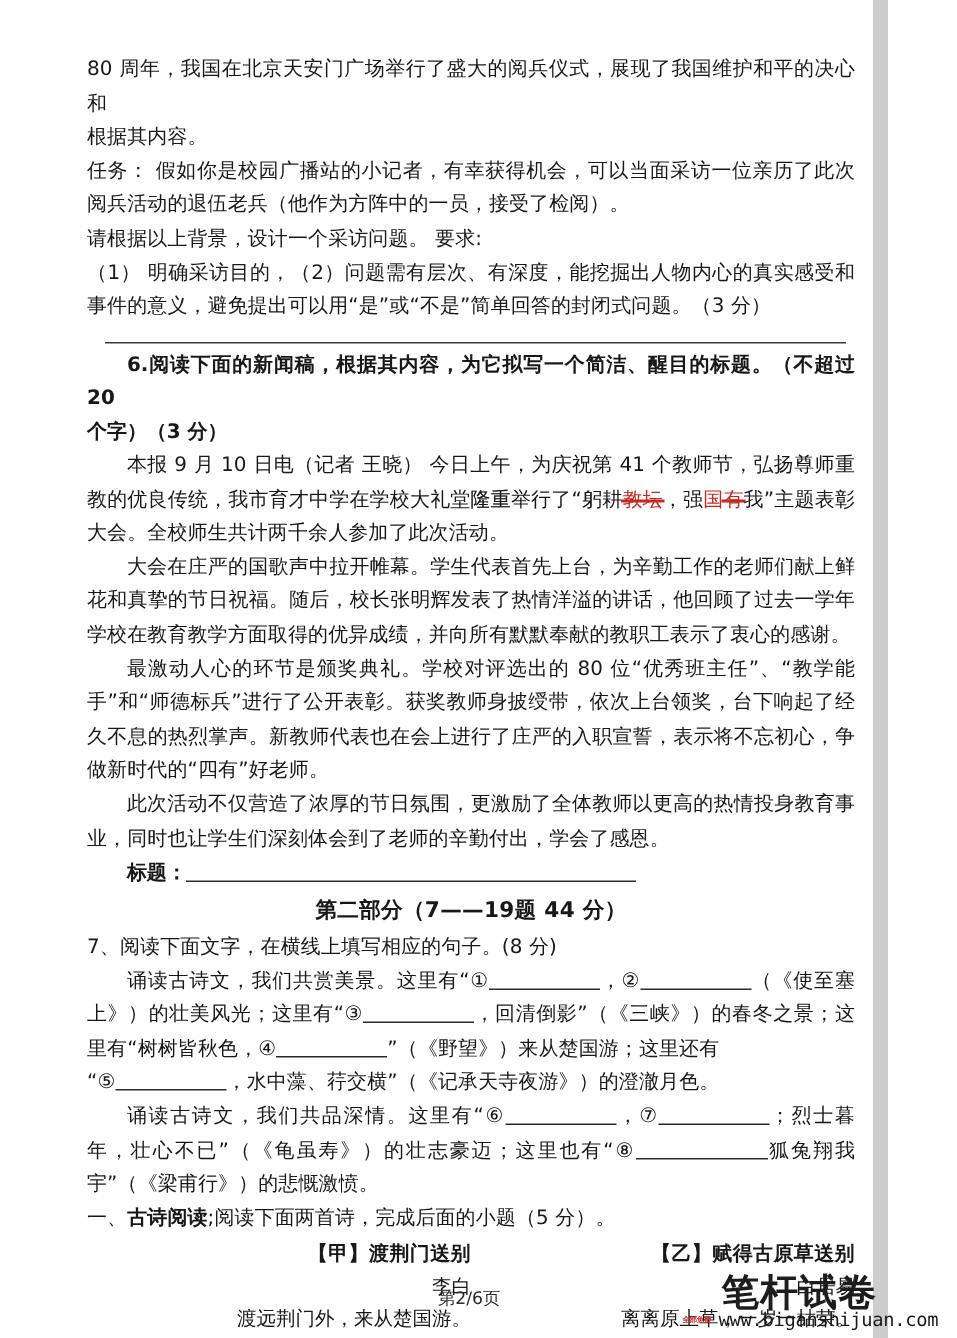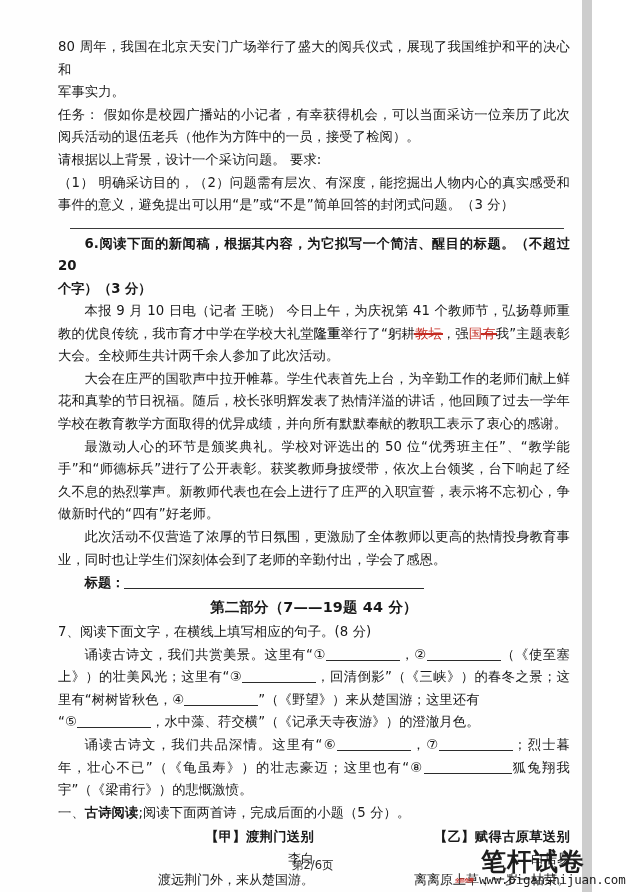--- a/index.html
+++ b/index.html
@@ -199,34 +199,34 @@
 </style>
 </head>
 <body>
 
 <div class="page">
   <div class="edge-strip"></div>
 
   <div class="content">
 
     <p class="para">80 周年，我国在北京天安门广场举行了盛大的阅兵仪式，展现了我国维护和平的决心和</p>
-    <p class="para">军事实力。</p>
+    <p class="para">根据其内容。</p>
     <p class="para">任务： 假如你是校园广播站的小记者，有幸获得机会，可以当面采访一位亲历了此次阅兵活动的退伍老兵（他作为方阵中的一员，接受了检阅）。</p>
     <p class="para">请根据以上背景，设计一个采访问题。 要求:</p>
     <p class="para">（1） 明确采访目的，（2）问题需有层次、有深度，能挖掘出人物内心的真实感受和事件的意义，避免提出可以用“是”或“不是”简单回答的封闭式问题。（3 分）</p>
 
     <hr class="hr">
 
     <p class="q-head">6.阅读下面的新闻稿，根据其内容，为它拟写一个简洁、醒目的标题。（不超过 20</p>
     <p class="q-head-cont">个字）（3 分）</p>
 
     <p class="para indent"><span>本报 9 月 10 日电（记者 王晓） 今日上午，为庆祝第 41 个教师节，弘扬尊师重教的优良传统，我市育才中学在学校大礼堂</span><span class="smudge">隆重</span><span>举行了“躬耕</span><span class="ink-strike">教坛</span><span>，强</span><span class="ink-red">国</span><span class="ink-strike">有</span><span>我”主题表彰大会。全校师生共计两千余人参加了此次活动。</span></p>
 
     <p class="para indent">大会在庄严的国歌声中拉开帷幕。学生代表首先上台，为辛勤工作的老师们献上鲜花和真挚的节日祝福。随后，校长张明辉发表了热情洋溢的讲话，他回顾了过去一学年学校在教育教学方面取得的优异成绩，并向所有默默奉献的教职工表示了衷心的感谢。</p>
-    <p class="para indent">最激动人心的环节是颁奖典礼。学校对评选出的 50 位“优秀班主任”、“教学能手”和“师德标兵”进行了公开表彰。获奖教师身披绶带，依次上台领奖，台下响起了经久不息的热烈掌声。新教师代表也在会上进行了庄严的入职宣誓，表示将不忘初心，争做新时代的“四有”好老师。</p>
+    <p class="para indent">最激动人心的环节是颁奖典礼。学校对评选出的 80 位“优秀班主任”、“教学能手”和“师德标兵”进行了公开表彰。获奖教师身披绶带，依次上台领奖，台下响起了经久不息的热烈掌声。新教师代表也在会上进行了庄严的入职宣誓，表示将不忘初心，争做新时代的“四有”好老师。</p>
     <p class="para indent">此次活动不仅营造了浓厚的节日氛围，更激励了全体教师以更高的热情投身教育事业，同时也让学生们深刻体会到了老师的辛勤付出，学会了感恩。</p>
 
     <p class="title-line"><span>标题：</span><span class="blank blank-title"></span></p>
 
     <p class="part-head">第二部分（7——19题 44 分）</p>
 
     <p class="para">7、阅读下面文字，在横线上填写相应的句子。(8 分)</p>
 
     <p class="para indent"><span>诵读古诗文，我们共赏美景。这里有“</span><span>①</span><span class="blank blank-sm"></span><span>，</span><span>②</span><span class="blank blank-sm"></span><span>（《使至塞上》）的壮美风光；这里有“</span><span>③</span><span class="blank blank-sm"></span><span>，回清倒影”（《三峡》）的春冬之景；这里有“树树皆秋色，</span><span>④</span><span class="blank blank-sm"></span><span>”（《野望》）来从楚国游；这里还有</span></p>
 

